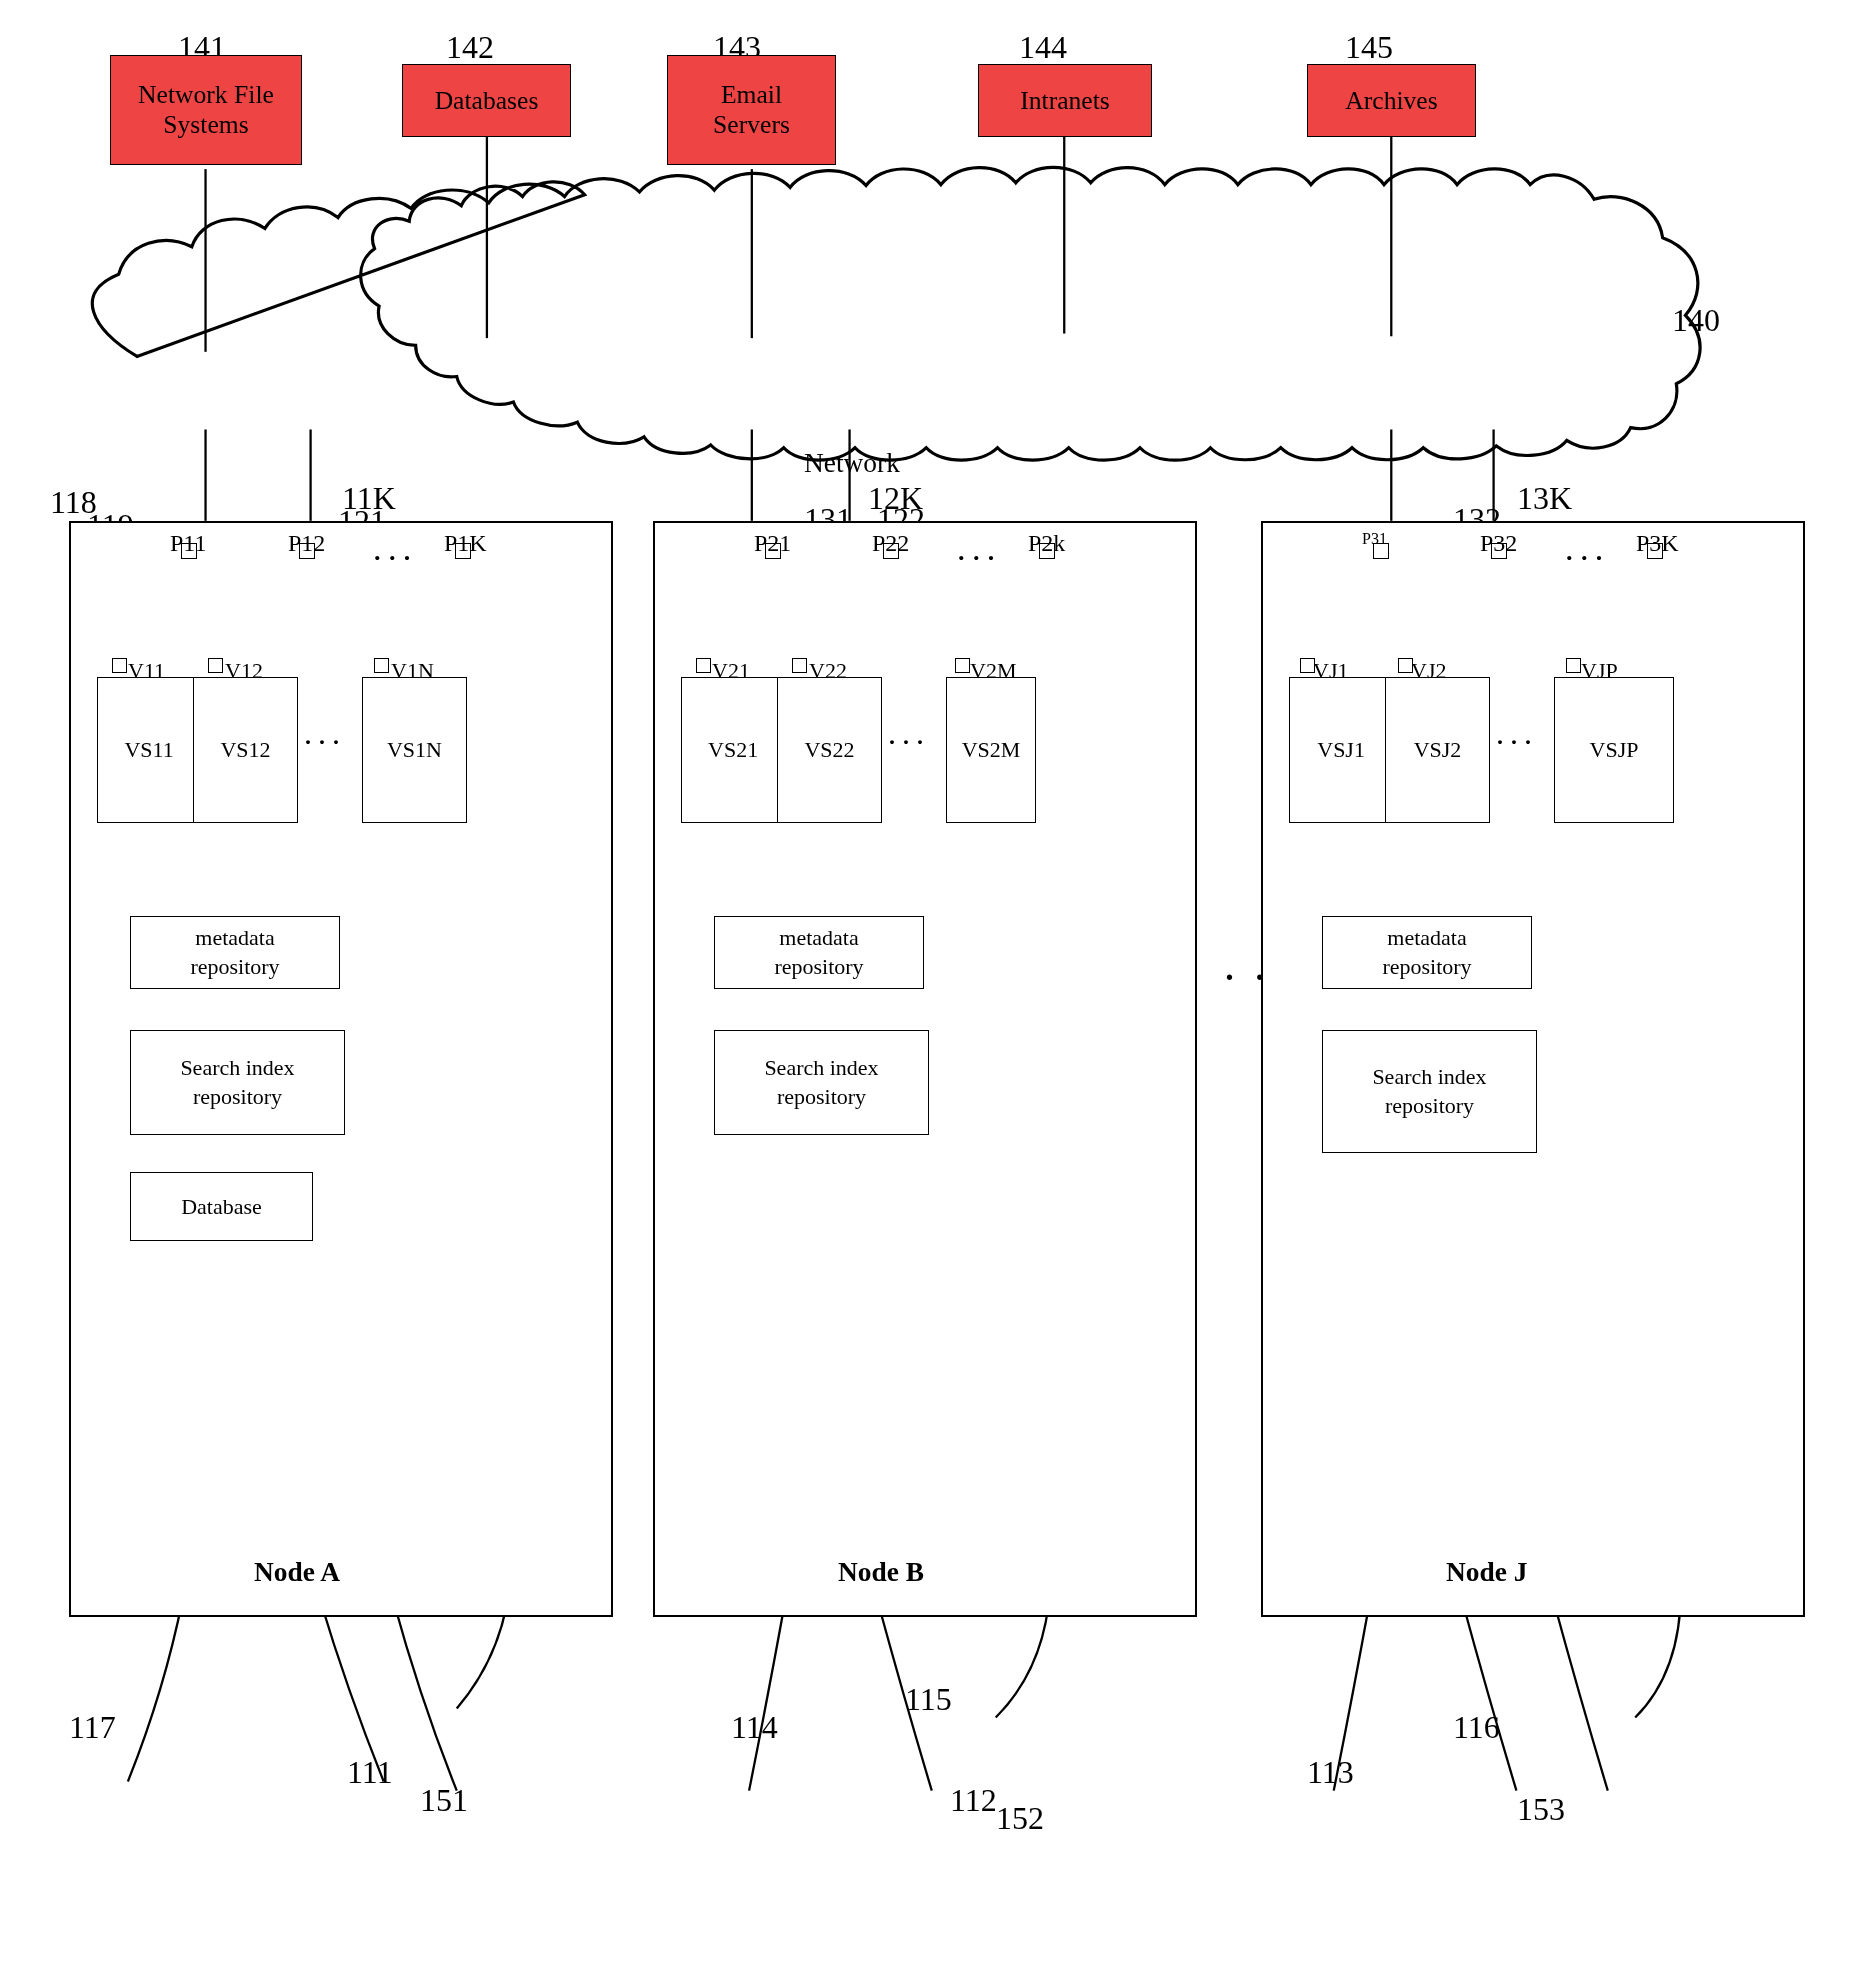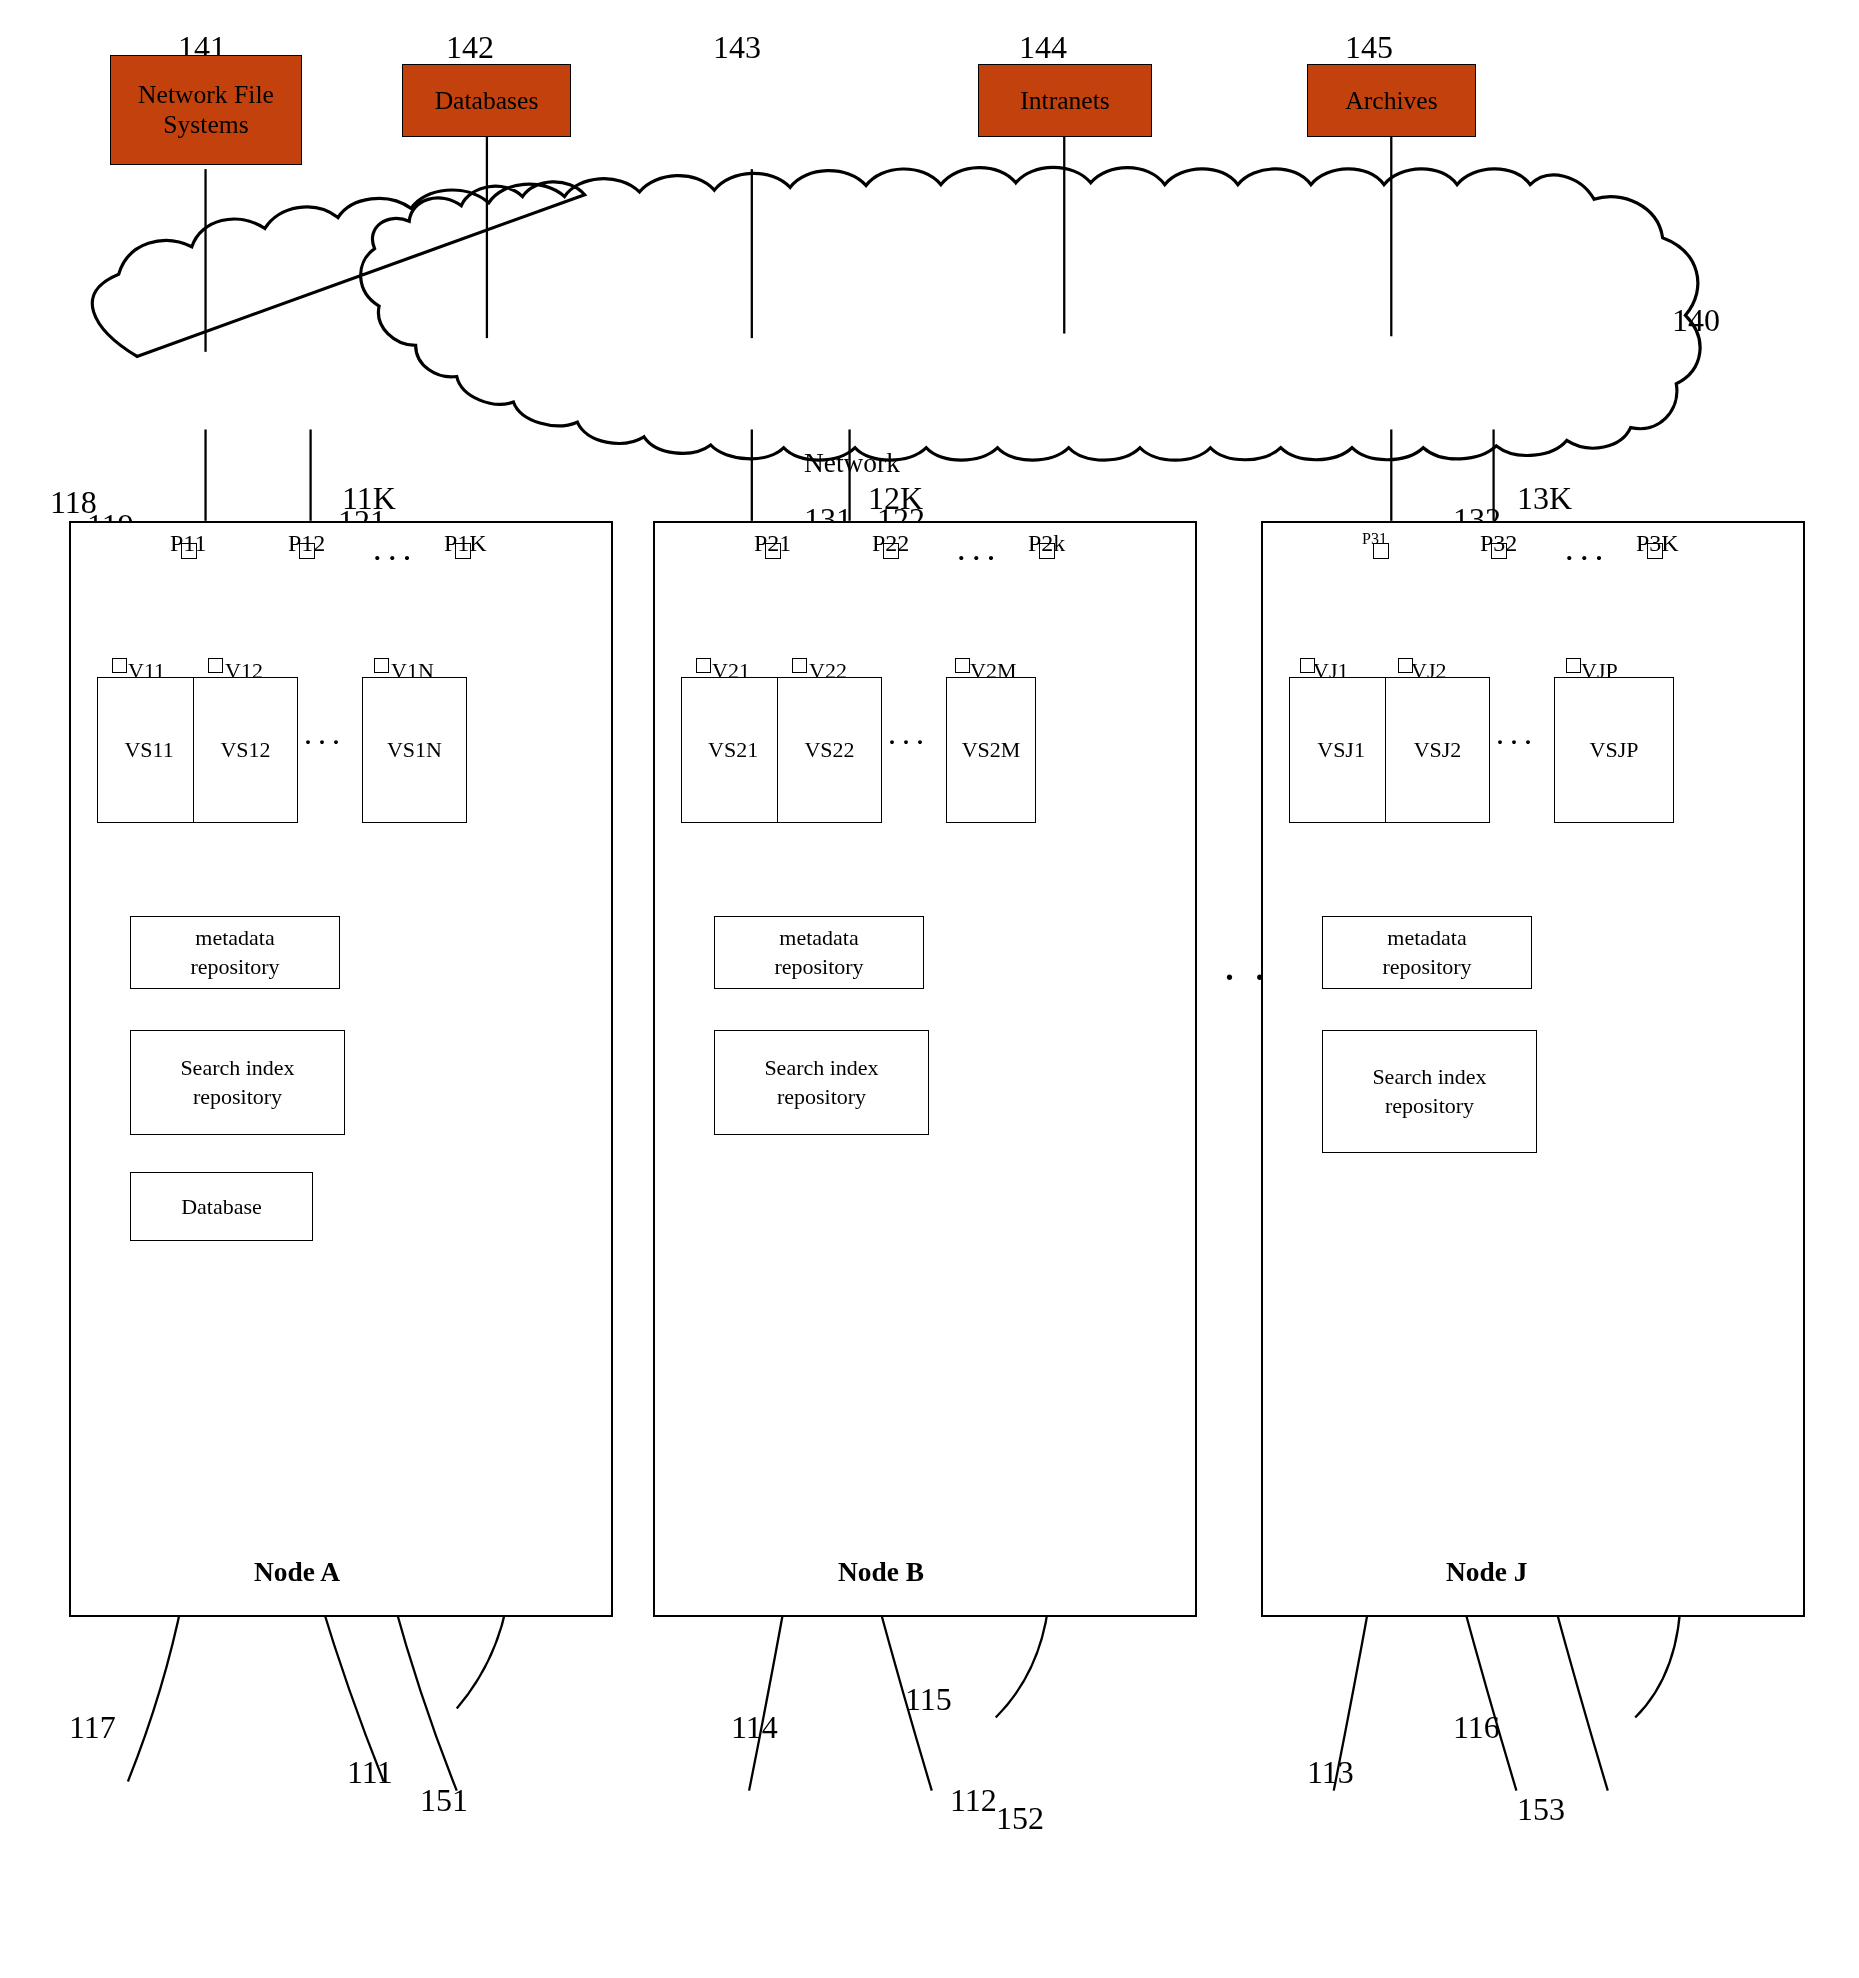--- a/index.html
+++ b/index.html
@@ -13,21 +13,21 @@
     }
     .diagram-container {
       position: relative;
       width: 1859px;
       height: 1978px;
     }
     
     .source-box {
       position: absolute;
       border: 1.8px solid #000;
-      background: #c2410c;
+      background: #ef4444;
       text-align: center;
       font-size: 25.6px;
       font-weight: normal;
       display: flex;
       align-items: center;
       justify-content: center;
       padding: 7.3px;
     }
     
     .ref-label {
@@ -200,20 +200,23 @@
   <span class="ref-label" style="top:29px; left:1019px;">144</span>
   <span class="ref-label" style="top:29px; left:1345px;">145</span>
 
   <div class="source-box" style="top:55px; left:110px; width:192px; height:110px;">
     <span>Network
 File Systems</span>
   </div>
   <div class="source-box" style="top:64px; left:402px; width:169px; height:73px;">
     <span>Databases</span>
   </div>
+  <div class="source-box" style="top:55px; left:667px; width:169px; height:110px;">
+    <span>Email<br>Servers</span>
+  </div>
   <div class="source-box" style="top:64px; left:978px; width:174px; height:73px;">
     <span>Intranets</span>
   </div>
   <div class="source-box" style="top:64px; left:1307px; width:169px; height:73px;">
     <span>Archives</span>
   </div>
 
   <span class="network-label">Network</span>
 
   <span class="ref-label" style="top:302px; left:1672px;">140</span>

